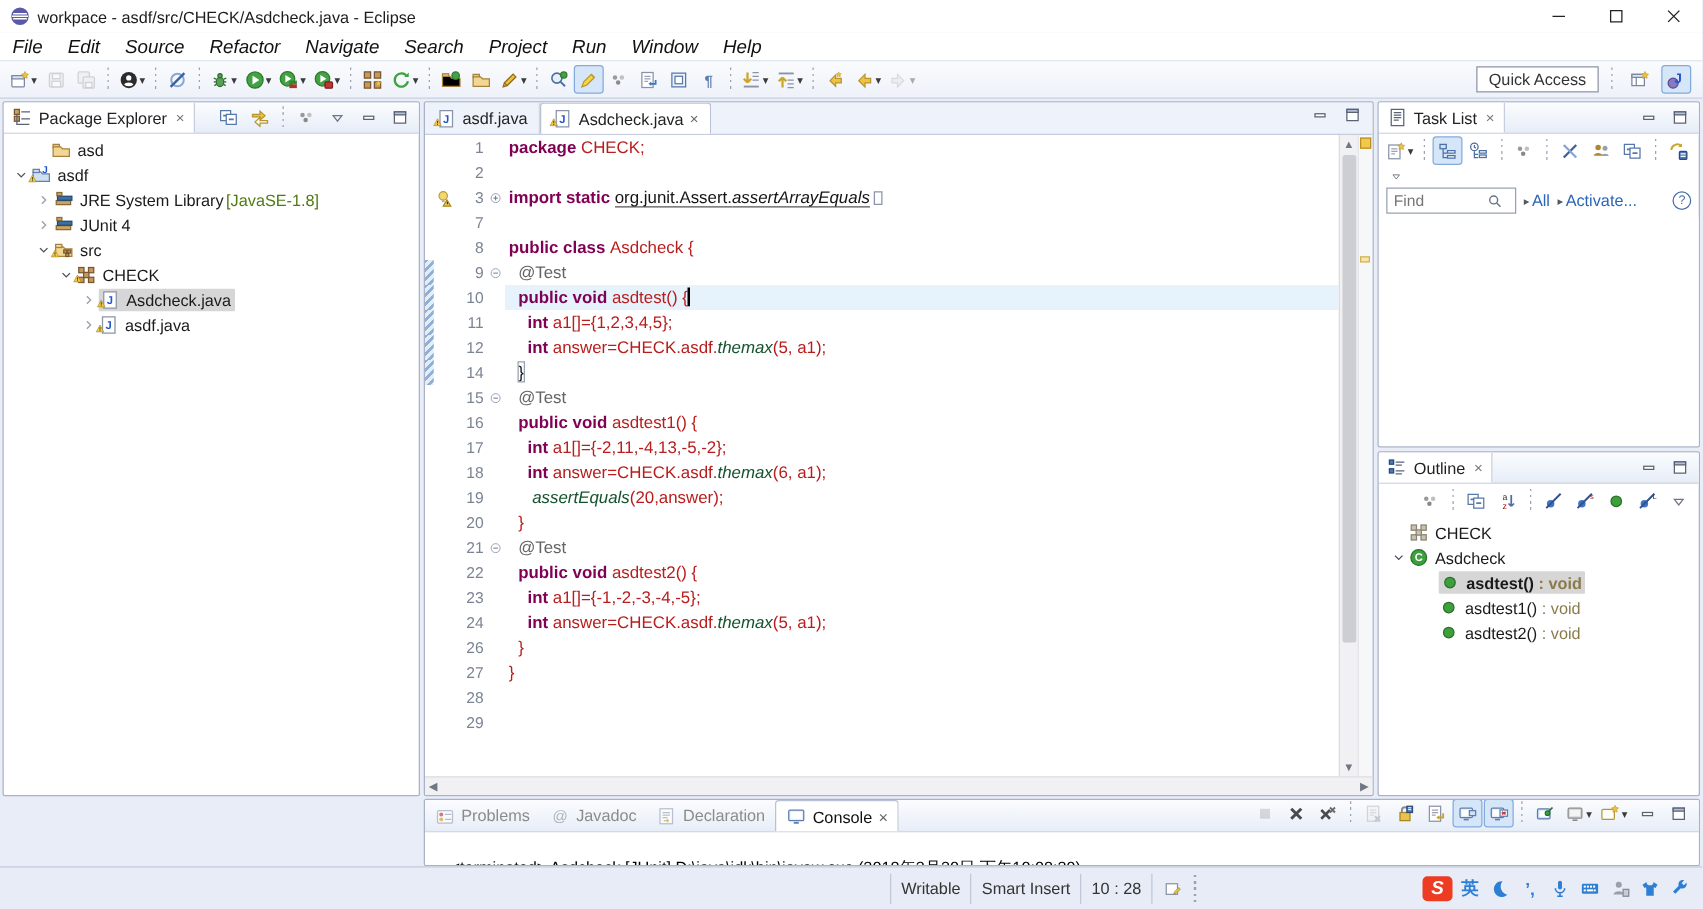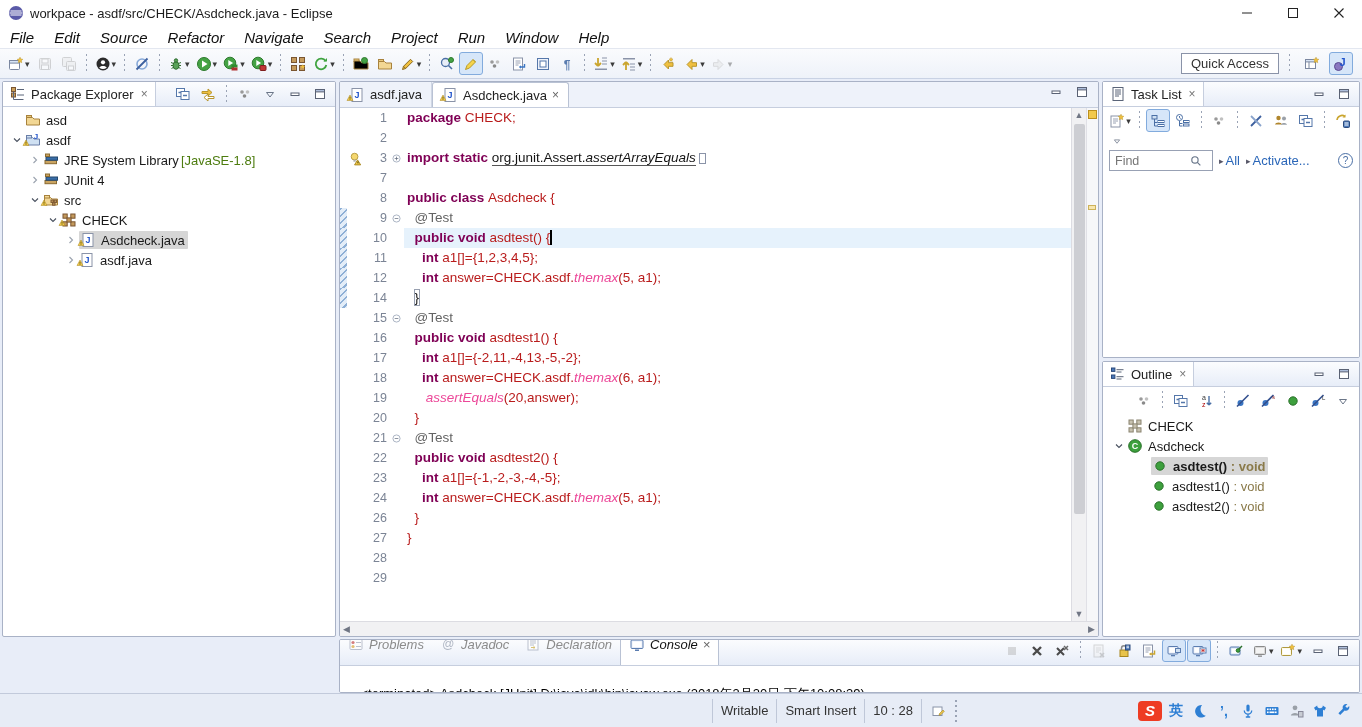--- a/index.html
+++ b/index.html
@@ -50,21 +50,21 @@
   .crow { height:20px; line-height:20px; display:flex; white-space:pre; }
   .rng { width:7px; flex:none; }
   .rng.on { background:repeating-linear-gradient(135deg,#8fb0d6 0 2px,#e3edf8 2px 5px); }
   .marg { width:16px; flex:none; display:flex; align-items:center; justify-content:center; }
   .lnum { width:26px; flex:none; text-align:right; color:#7b8495; font-size:12.5px; padding-right:2px; }
   .foldc { width:15px; flex:none; display:flex; align-items:center; justify-content:center; }
   .cline { flex:1; color:#141414; padding-left:3px; }
   .crow.cur .cline { background:#e6f2fc; }
   .s-kw { color:#7f0055; font-weight:bold; }
   .s-pl { color:#b91c1c; }
-  .s-it { color:#ec4899; font-style:italic; }
+  .s-it { color:#14532d; font-style:italic; }
   .s-ul { color:#141414; border-bottom:1px solid #555; }
   .s-uli { color:#141414; font-style:italic; border-bottom:1px solid #555; }
   .s-ann { color:#646464; }
   .s-brace { outline:1px solid #98a0b0; }
   .s-box { display:inline-block; width:7px; height:11px; border:1px solid #8a93a8; margin-left:3px; vertical-align:middle; }
   .caret { display:inline-block; width:2px; height:15px; background:#000; vertical-align:text-bottom; }
   .vscroll { width:15px; flex:none; background:#f1f1f3; border-left:1px solid #dcdce2; display:flex; flex-direction:column; align-items:center; }
   .vthumb { width:11px; background:#cdced3; border-radius:2px; margin-top:2px; height:76%; }
   .sarrow { color:#707684; font-size:9px; height:14px; display:flex; align-items:center; }
   .overview { width:12px; flex:none; background:#f6f7f9; border-left:1px solid #e0e0e6; position:relative; }
@@ -80,21 +80,21 @@
   .findrow { display:flex; align-items:center; gap:6px; padding:3px 6px; font-size:13px; }
   .findbox { width:104px; height:21px; border:1px solid #98a1b4; background:#fff; display:flex; align-items:center; }
   .findbox input { border:none; outline:none; width:78px; font-size:12.5px; padding-left:5px; font-family:"Liberation Sans",sans-serif; color:#444; background:transparent; }
   .linkitem { display:flex; align-items:center; gap:2px; color:#2a66b8; }
   .helpq { margin-left:auto; width:15px; height:15px; border:1px solid #4a6fa5; border-radius:50%; color:#4a6fa5; font-size:10px; display:flex; align-items:center; justify-content:center; }
   .oltree { font-size:13px; padding-top:2px; }
   .oltype { color:#8a7a4a; }
 
   .bottom { margin:0 2px 0 339px; height:54px; }
   .btabs { height:26px; background:linear-gradient(#fbfcfe,#e7edf8); border-bottom:1px solid #c6cede; display:flex; align-items:flex-end; font-size:13px; }
-  .btab { height:42px; display:flex; align-items:center; gap:5px; padding:0 8px; color:#8b8b8b;font-style:italic; }
+  .btab { height:25px; display:flex; align-items:center; gap:5px; padding:0 8px; color:#8b8b8b; }
   .btab.active { background:#fff; border:1px solid #b9c2d4; border-bottom:none; border-radius:3px 3px 0 0; color:#111; }
   .btools { margin-left:auto; display:flex; align-items:center; gap:1px; padding:0 4px 3px 0; }
   .conbody { flex:1; background:#fff; font-size:13px; color:#000; padding:4px 6px; white-space:pre; overflow:hidden; }
 
   .statusbar { height:34px; background:#e7ecf6; border-top:1px solid #c2cadb; display:flex; align-items:center; font-size:13px; color:#333; }
   .sbspacer { width:712px; flex:none; }
   .sbsep { width:1px; height:24px; background:#bfc7d8; flex:none; }
   .sbdot { width:4px; height:22px; flex:none; background:repeating-linear-gradient(#9aa3b5 0 2px, transparent 2px 5px); background-size:2px 100%; background-repeat:no-repeat; background-position:center; }
   .sbcell { padding:0 8px; display:flex; align-items:center; height:100%; }
   .ime { margin-left:auto; display:flex; align-items:center; gap:4px; padding-right:8px; }
@@ -469,21 +469,21 @@
             <span class="icon">
               <svg width="16" height="16" viewBox="0 0 16 16">
                 <rect x="3.5" y="3.5" width="9" height="9" fill="#fff" stroke="#5a6274"></rect>
                 <rect x="3.5" y="3.5" width="9" height="2.4" fill="#aebedb" stroke="#5a6274"></rect>
               </svg>
             </span>
           </span>
         </span>
     </div>
     <div class="tree" id="pe-tree">
-        <div class="trow" style="padding-left: 6px;">
+        <div class="trow" style="padding-left: 22px;">
           <span class="tw"></span>
           <span style="display: flex; align-items: center;">
             <span class="icon">
               <svg width="16" height="16" viewBox="0 0 16 16">
                 <rect x="1.5" y="3.5" width="5" height="2.5" fill="#e8c87e" stroke="#a8823c"></rect>
                 <path d="M1.5 5.5h6L9 7h5.5v6h-13z" fill="#f2d794" stroke="#a8823c"></path>
               </svg>
             </span>
             <span class="lbl">asd</span>
           </span>

